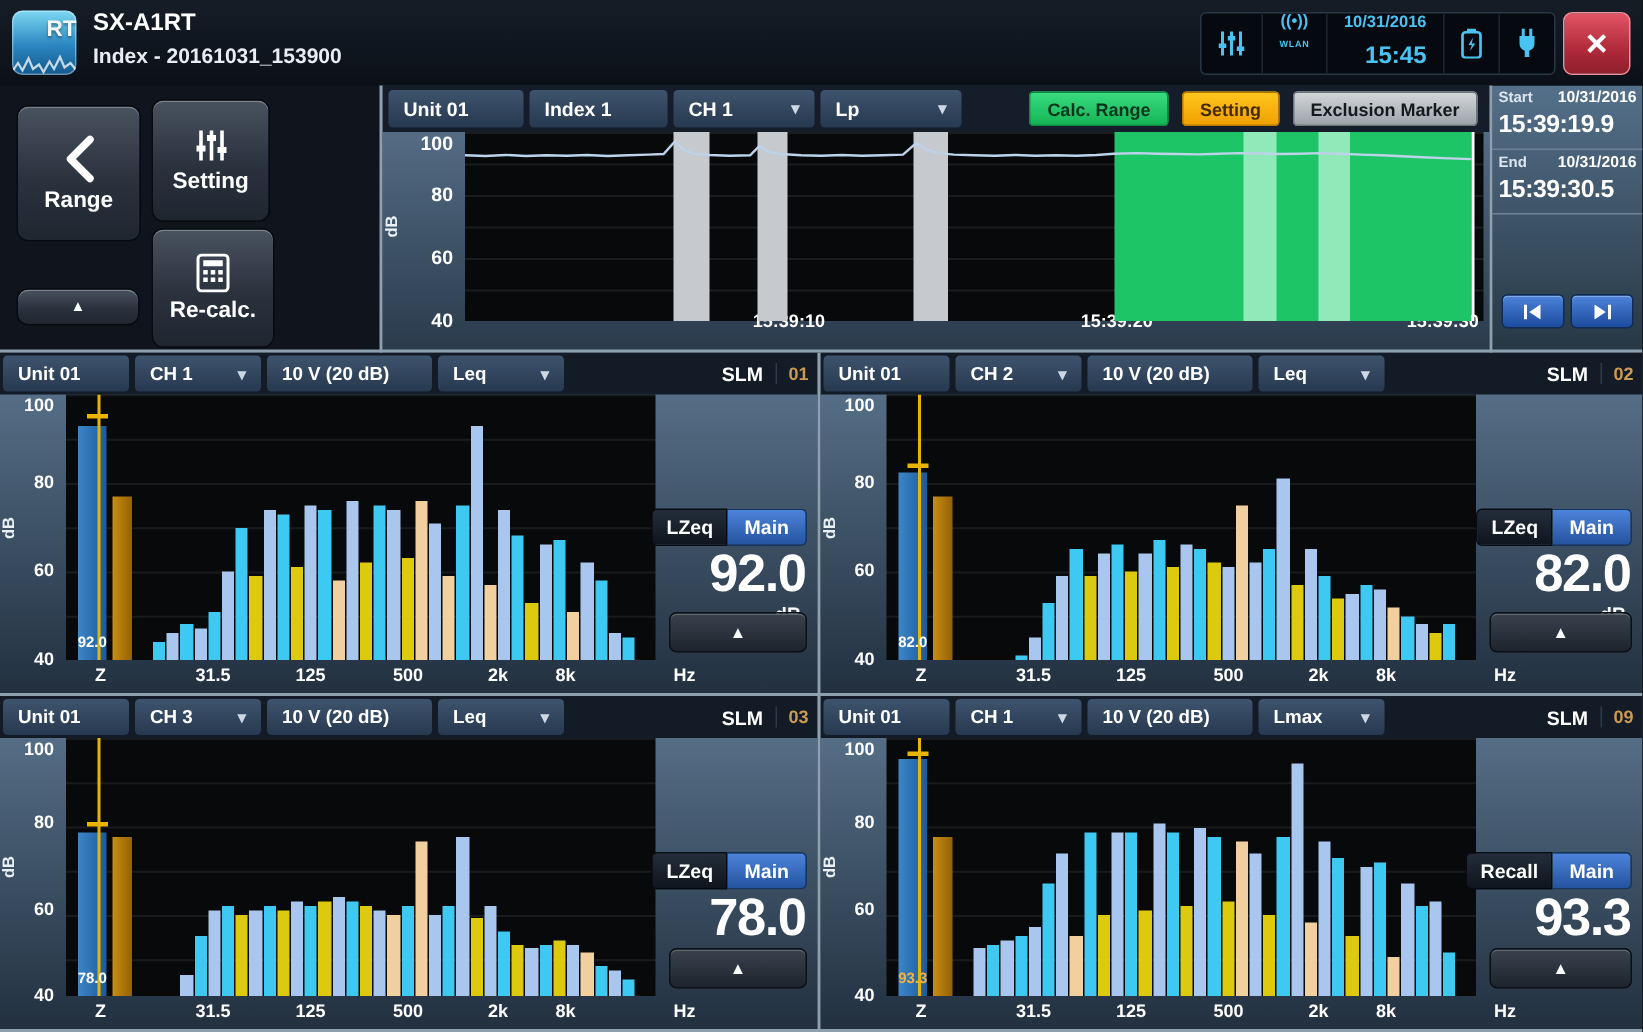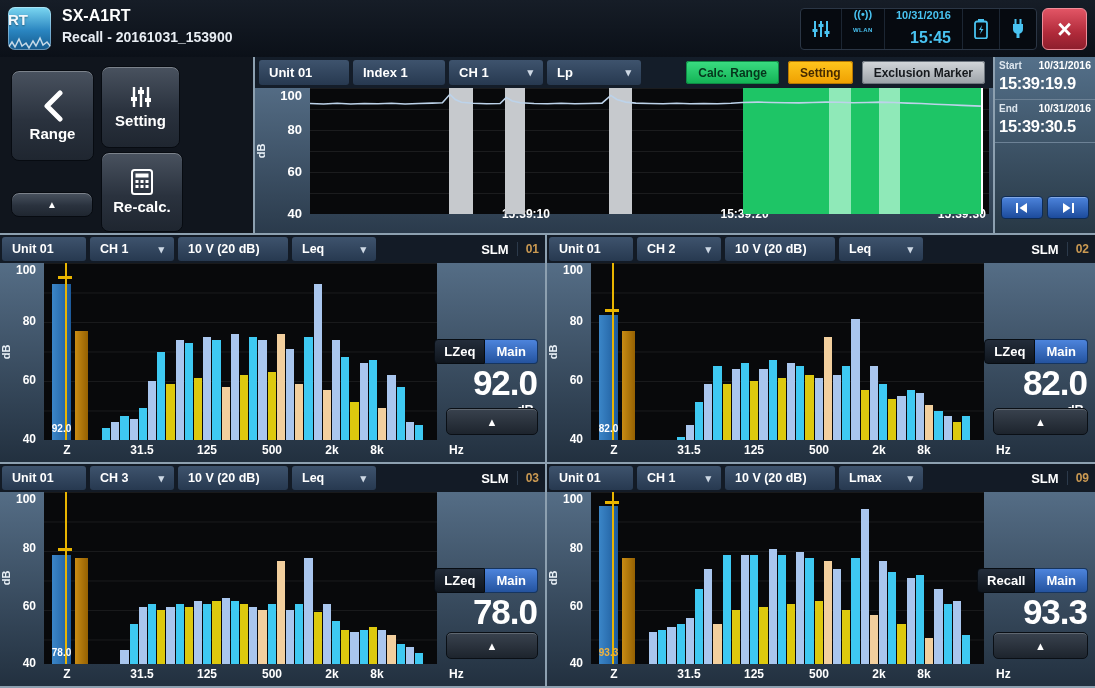--- a/index.html
+++ b/index.html
@@ -1,20 +1,20 @@
 <!DOCTYPE html>
 <html><head>
 <meta charset="utf-8">
 <style>
   html,body{margin:0;padding:0}
   body{width:1095px;height:688px;background:#0d1117;font-family:"Liberation Sans",sans-serif;color:#fff;overflow:hidden;position:relative}
   
   .topbar{position:absolute;left:0;top:0;right:0;height:57px;background:linear-gradient(#161d27,#0b1018);z-index:5}
   .app-icon{position:absolute;left:8px;top:7px;width:43px;height:43px;border-radius:7px;background:linear-gradient(#7cd8f2,#2a85c0 55%,#14598c);box-shadow:inset 0 0 0 1px rgba(255,255,255,.35);overflow:hidden}
-  .app-icon .rt{position:absolute;left:0;right:0;top:4px;text-align:left;font-size:15px;font-weight:bold;color:#f2f8fc;text-shadow:0 1px 2px rgba(0,0,0,.4)}
+  .app-icon .rt{position:absolute;left:0;right:0;top:4px;text-align:right;font-size:15px;font-weight:bold;color:#f2f8fc;text-shadow:0 1px 2px rgba(0,0,0,.4)}
   .app-icon svg{position:absolute;bottom:0;left:0}
   .tb-title{position:absolute;left:62px;top:7px;font-size:16px;font-weight:bold}
   .tb-sub{position:absolute;left:62px;top:29px;font-size:14px;font-weight:bold;color:#e8edf3}
   .status{position:absolute;right:58px;top:8px;height:40px;display:flex;align-items:stretch;background:#060a10;border:1px solid #2b3razor645;border:1px solid #2b3645;border-radius:4px;overflow:hidden}
   .seg{display:flex;align-items:center;gap:7px;padding:0 11px;border-right:1px solid #1c2633;color:#49c3f1}
   .seg:last-child{border-right:none}
   .seg .pct{color:#fff;font-size:15px;font-weight:bold}
   .wlan{display:flex;flex-direction:column;align-items:center;line-height:1}
   .wlan .w1{font-size:11px;font-weight:bold}
   .wlan .w2{font-size:6px;font-weight:bold;letter-spacing:.5px}
@@ -77,21 +77,21 @@
 <body>
 
 <div class="topbar">
   <div class="app-icon">
     <span class="rt">RT</span>
     <svg width="43" height="16" viewBox="0 0 43 16">
       <polyline points="0,14 4,8 7,13 11,5 14,12 18,9 21,14 25,7 28,12 32,4 35,11 39,8 43,13" fill="none" stroke="rgba(255,255,255,.75)" stroke-width="1.5"></polyline>
     </svg>
   </div>
   <div class="tb-title">SX-A1RT</div>
-  <div class="tb-sub">Recall - 20161031_153900</div>
+  <div class="tb-sub">Index - 20161031_153900</div>
 
   <div class="status">
     <div class="seg">
       <svg width="18" height="18" viewBox="0 0 18 18">
         <g stroke="#49c3f1" stroke-width="2">
             <line x1="3" y1="1" x2="3" y2="17"></line>
             <line x1="9" y1="1" x2="9" y2="17"></line>
             <line x1="15" y1="1" x2="15" y2="17"></line>
           </g>
         <g fill="#49c3f1">

